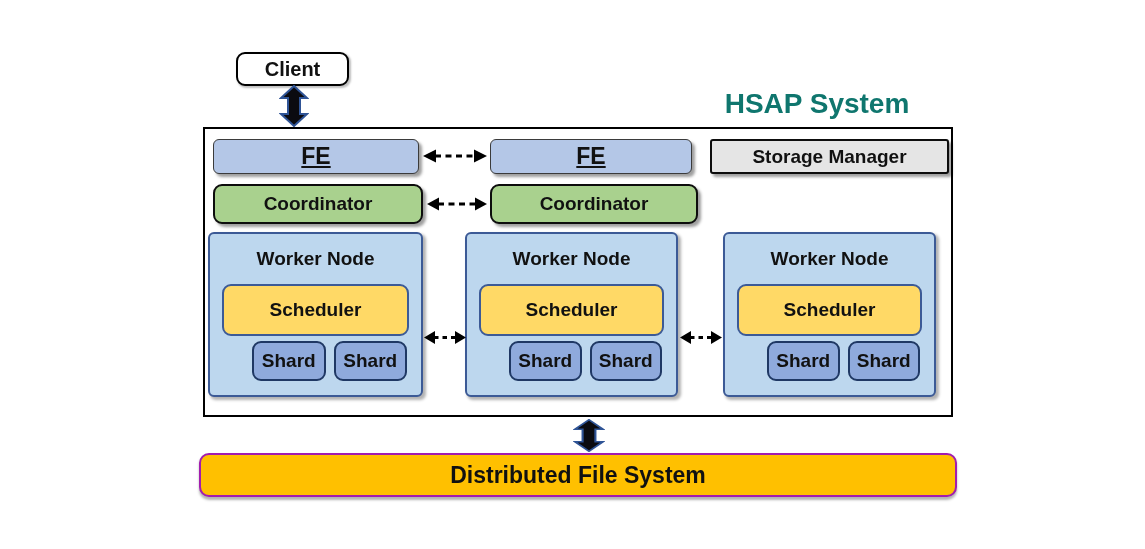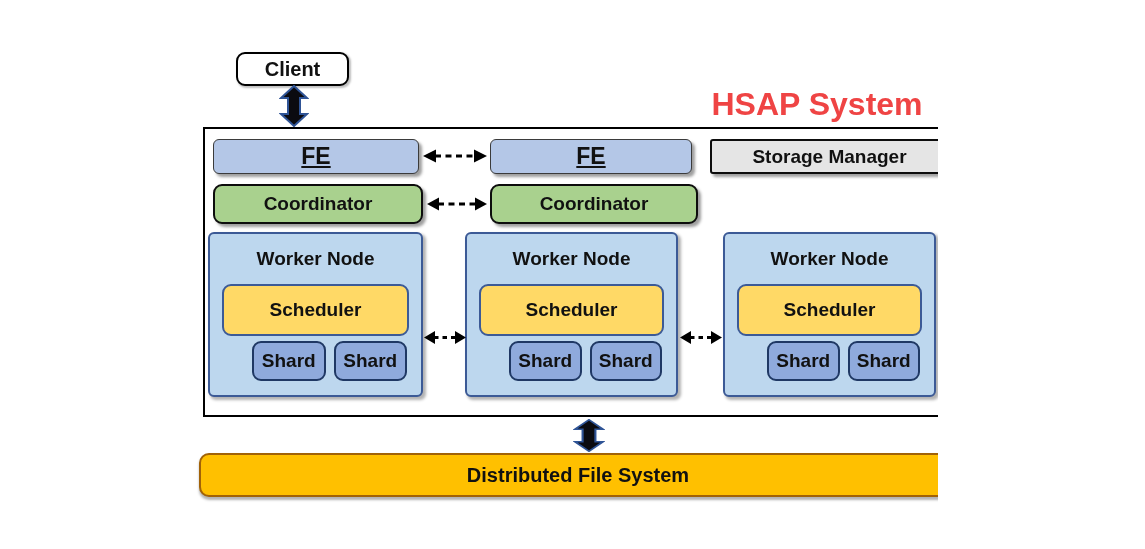--- a/index.html
+++ b/index.html
@@ -3,39 +3,40 @@
 <meta charset="utf-8">
 <style>
   html, body { margin: 0; padding: 0; background: #ffffff; }
   .canvas {
     position: relative;
     width: 938px;
     height: 549px;
     background: #ffffff;
     font-family: "Liberation Sans", "DejaVu Sans", sans-serif;
     overflow: hidden;
+    padding-left: 46px;
   }
   .abs { position: absolute; box-sizing: border-box; }
   .lbl {
     display: flex; align-items: center; justify-content: center;
     font-weight: bold; color: #111111; text-align: center;
   }
 
   
   .client-box {
     left: 236px; top: 52px; width: 113px; height: 34px;
     background: #ffffff; border: 2.5px solid #000000; border-radius: 9px;
     font-size: 20px;
     box-shadow: 1.5px 1.5px 2px rgba(0,0,0,0.25);
   }
 
   
   .hsap-title {
     left: 687px; top: 86px; width: 260px; height: 36px;
-    font-size: 32px; font-weight: bold; color: #ef4444;
+    font-size: 28px; font-weight: bold; color: #0f766e;
     display: flex; align-items: center; justify-content: center;
   }
 
   
   .main-box {
     left: 203px; top: 127px; width: 750px; height: 290px;
     background: #ffffff; border: 2.5px solid #000000;
   }
 
   
@@ -81,22 +82,22 @@
   }
   .shard {
     flex: 1;
     background: #8faadc; border: 2.5px solid #1f3864; border-radius: 9px;
     font-size: 19px;
   }
 
   
   .dfs-box {
     left: 199px; top: 453px; width: 758px; height: 44px;
-    background: #ffc000; border: 2px solid #a16207; border-radius: 10px;
-    font-size: 20px; box-shadow: 0 2.5px 2.5px rgba(0,0,0,0.3);
+    background: #ffc000; border: 2px solid #a21caf; border-radius: 10px;
+    font-size: 23px; box-shadow: 0 2.5px 2.5px rgba(0,0,0,0.3);
   }
 
   
   .arrow-client { left: 279px; top: 85px; width: 30px; height: 42px; }
   .arrow-dfs    { left: 573px; top: 419px; width: 32px; height: 33px; }
   .arrow-fe     { left: 423px; top: 148px; width: 64px; height: 16px; }
   .arrow-coord  { left: 427px; top: 196px; width: 60px; height: 16px; }
   .arrow-wn12   { left: 424px; top: 330px; width: 42px; height: 15px; }
   .arrow-wn23   { left: 680px; top: 330px; width: 42px; height: 15px; }
   svg { display: block; }

